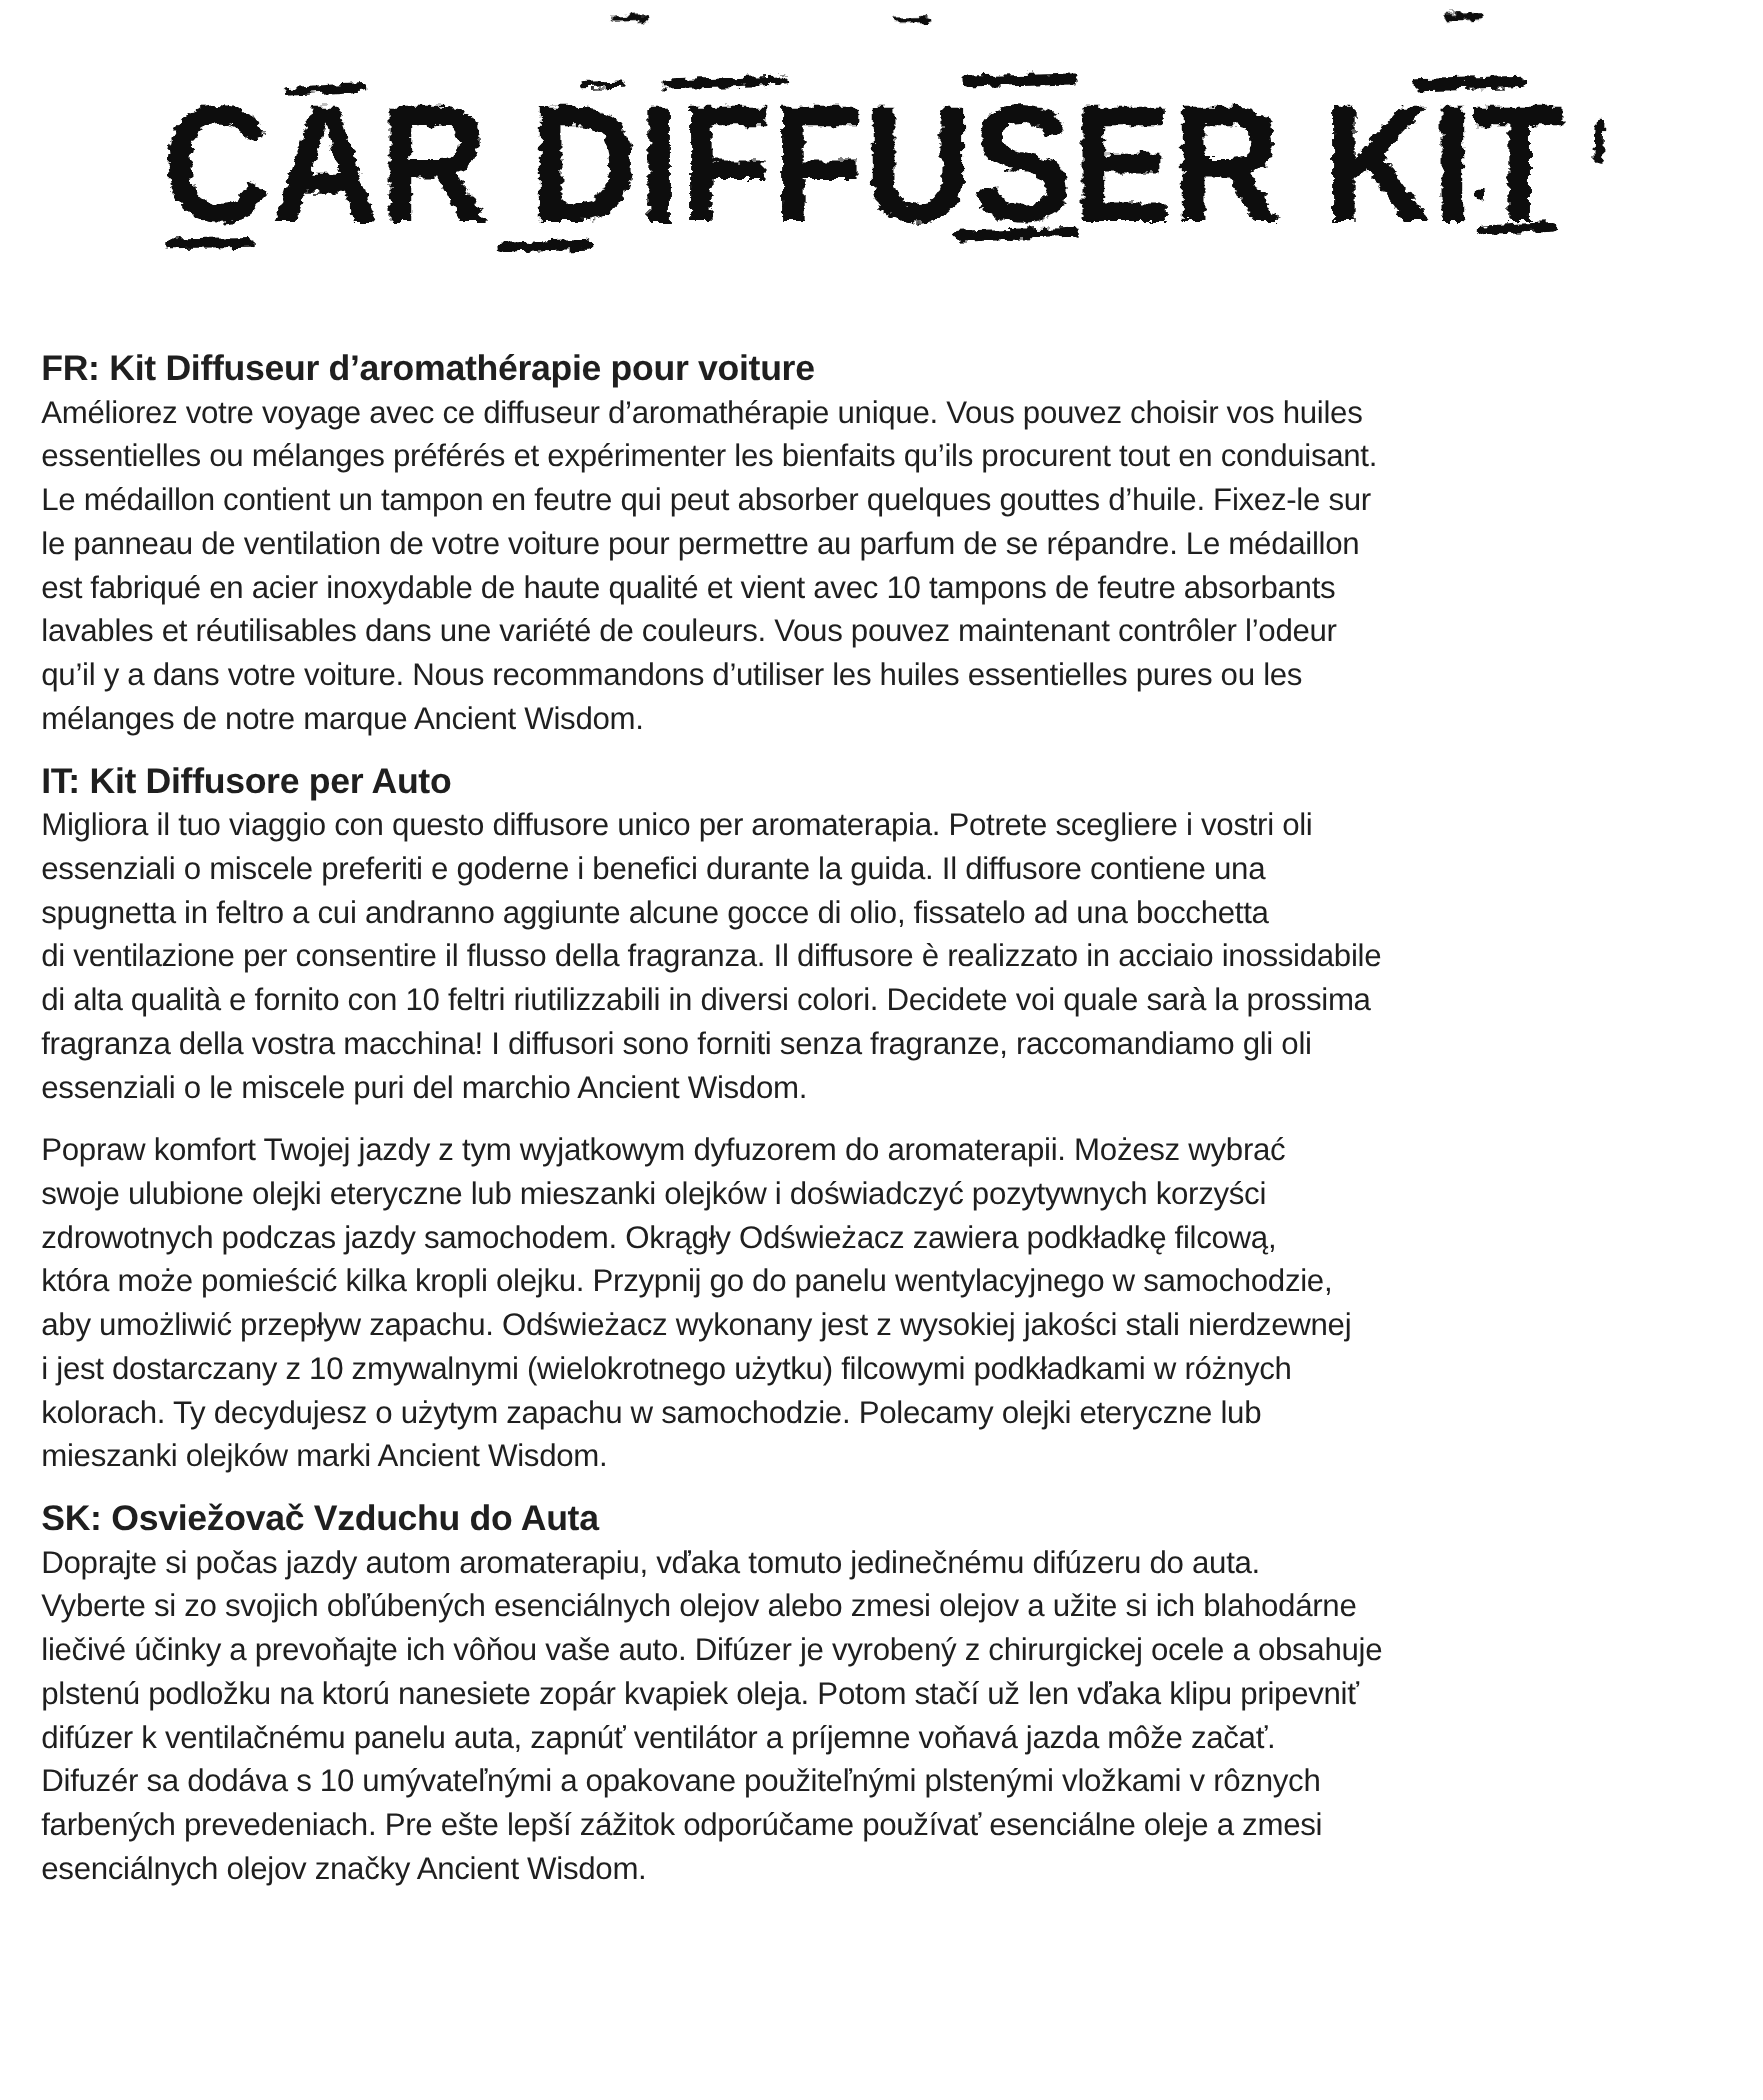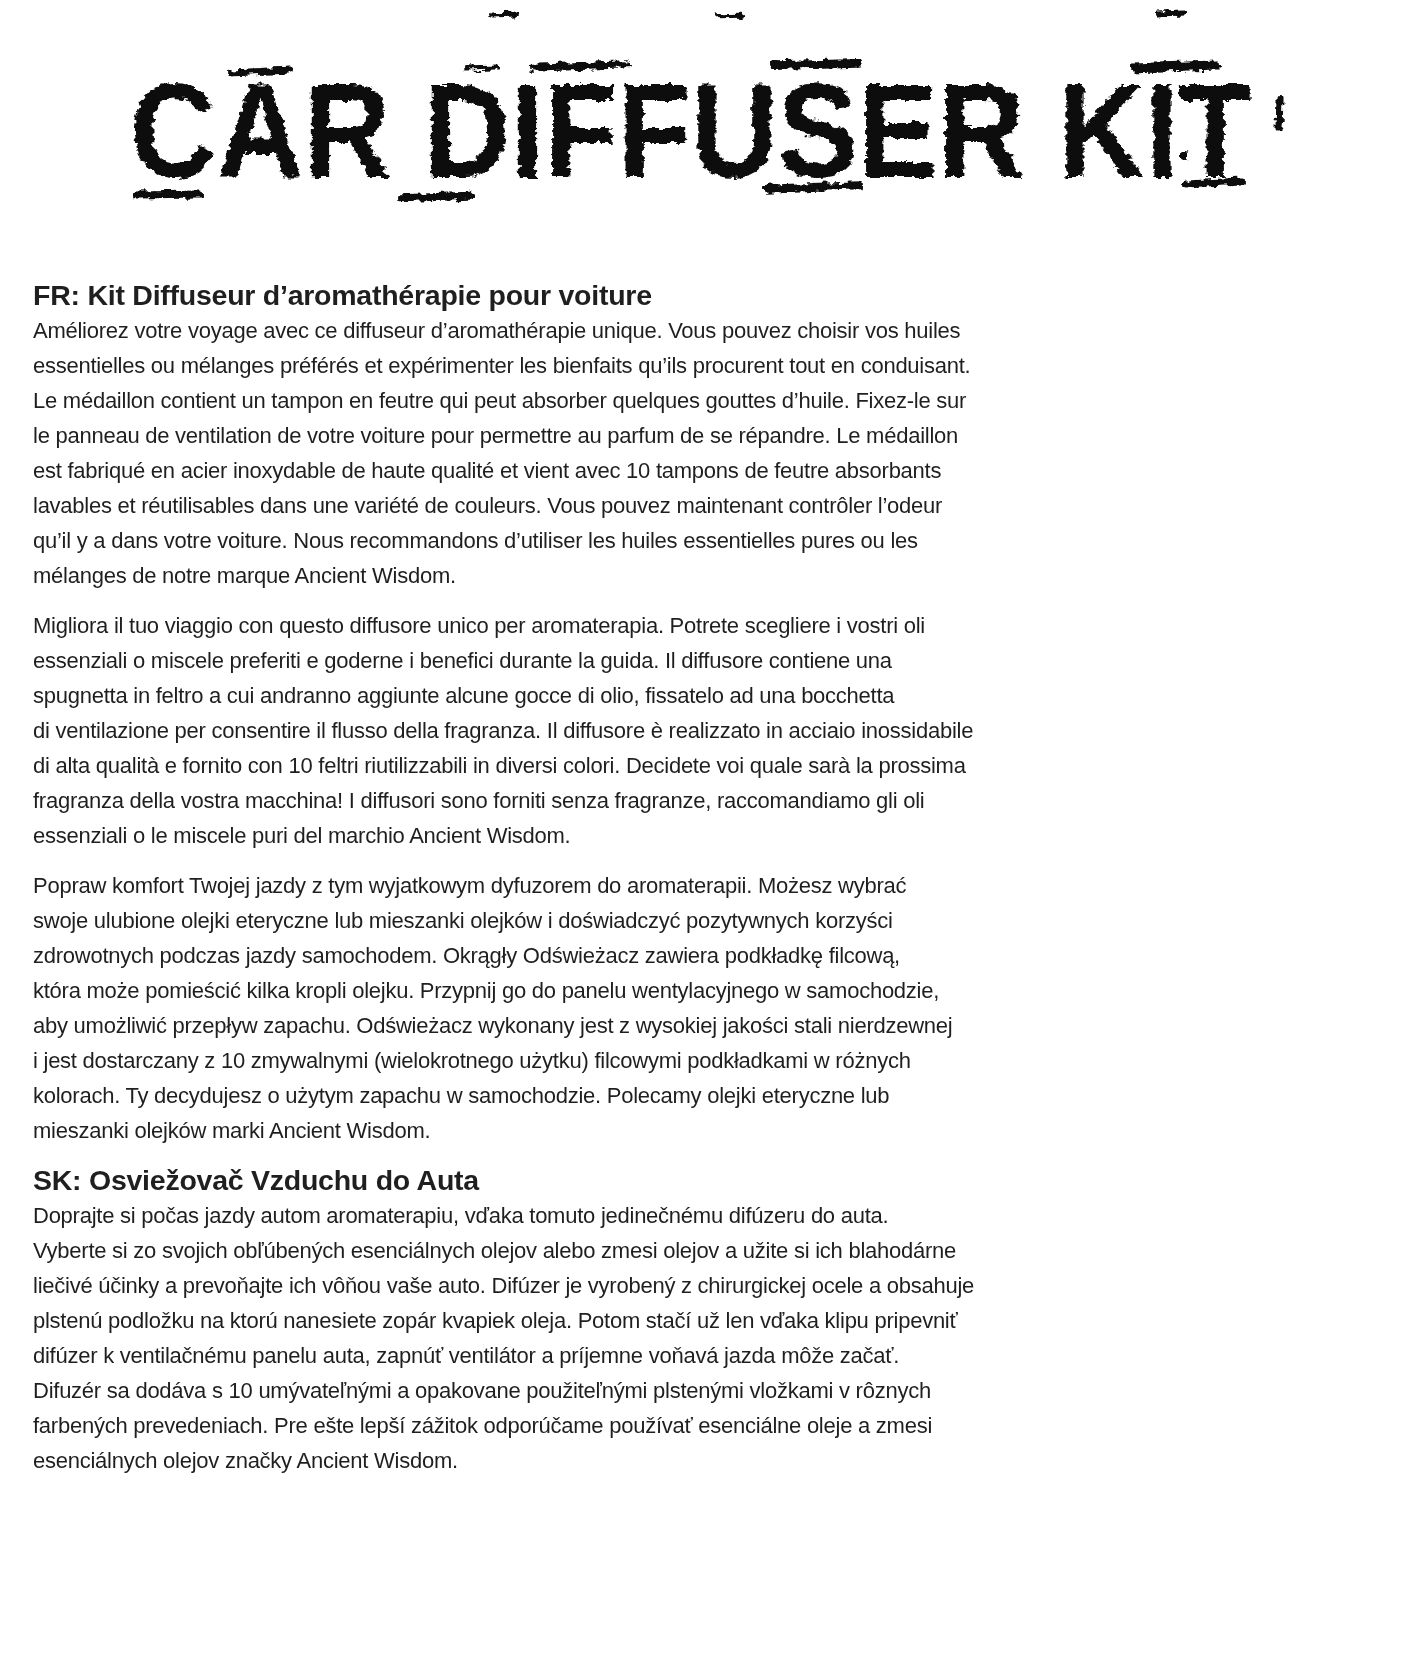--- a/index.html
+++ b/index.html
@@ -44,21 +44,21 @@
   .lang-heading{
     margin:0;
     font-size:28.5px;
     line-height:35px;
     font-weight:bold;
     letter-spacing:-0.25px;
     color:var(--text-color);
   }
   .lang-body{
     margin:0;
-    font-size:22px;
+    font-size:25px;
     line-height:35px;
     letter-spacing:-0.25px;
     white-space:pre-line;
     color:var(--text-color);
   }
 </style>
 <title>CAR DIFFUSER KIT</title></head>
 <body>
 
 <div class="title-wrap">
@@ -103,20 +103,21 @@
 essentielles ou mélanges préférés et expérimenter les bienfaits qu’ils procurent tout en conduisant.
 Le médaillon contient un tampon en feutre qui peut absorber quelques gouttes d’huile. Fixez-le sur
 le panneau de ventilation de votre voiture pour permettre au parfum de se répandre. Le médaillon
 est fabriqué en acier inoxydable de haute qualité et vient avec 10 tampons de feutre absorbants
 lavables et réutilisables dans une variété de couleurs. Vous pouvez maintenant contrôler l’odeur
 qu’il y a dans votre voiture. Nous recommandons d’utiliser les huiles essentielles pures ou les
 mélanges de notre marque Ancient Wisdom.</p>
   </section>
 
   <section class="lang-section">
+    <h2 class="lang-heading">IT: Kit Diffusore per Auto</h2>
     <p class="lang-body">Migliora il tuo viaggio con questo diffusore unico per aromaterapia. Potrete scegliere i vostri oli
 essenziali o miscele preferiti e goderne i benefici durante la guida. Il diffusore contiene una
 spugnetta in feltro a cui andranno aggiunte alcune gocce di olio, fissatelo ad una bocchetta
 di ventilazione per consentire il flusso della fragranza. Il diffusore è realizzato in acciaio inossidabile
 di alta qualità e fornito con 10 feltri riutilizzabili in diversi colori. Decidete voi quale sarà la prossima
 fragranza della vostra macchina! I diffusori sono forniti senza fragranze, raccomandiamo gli oli
 essenziali o le miscele puri del marchio Ancient Wisdom.</p>
   </section>
 
   <section class="lang-section">

